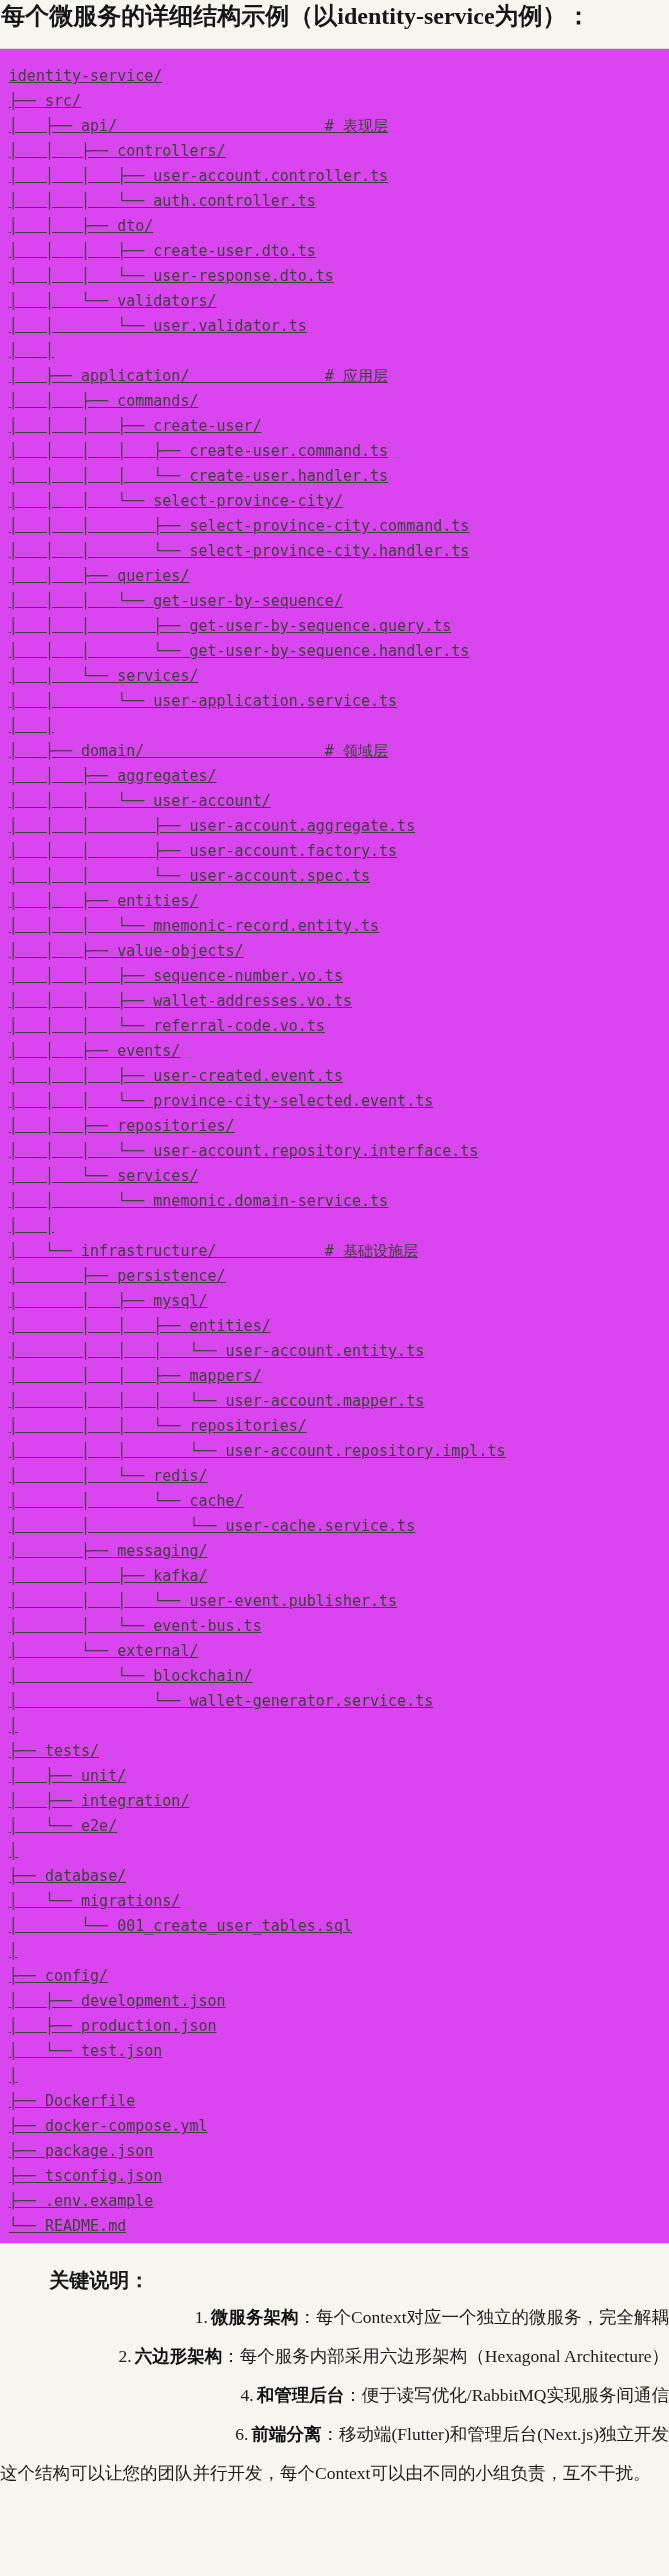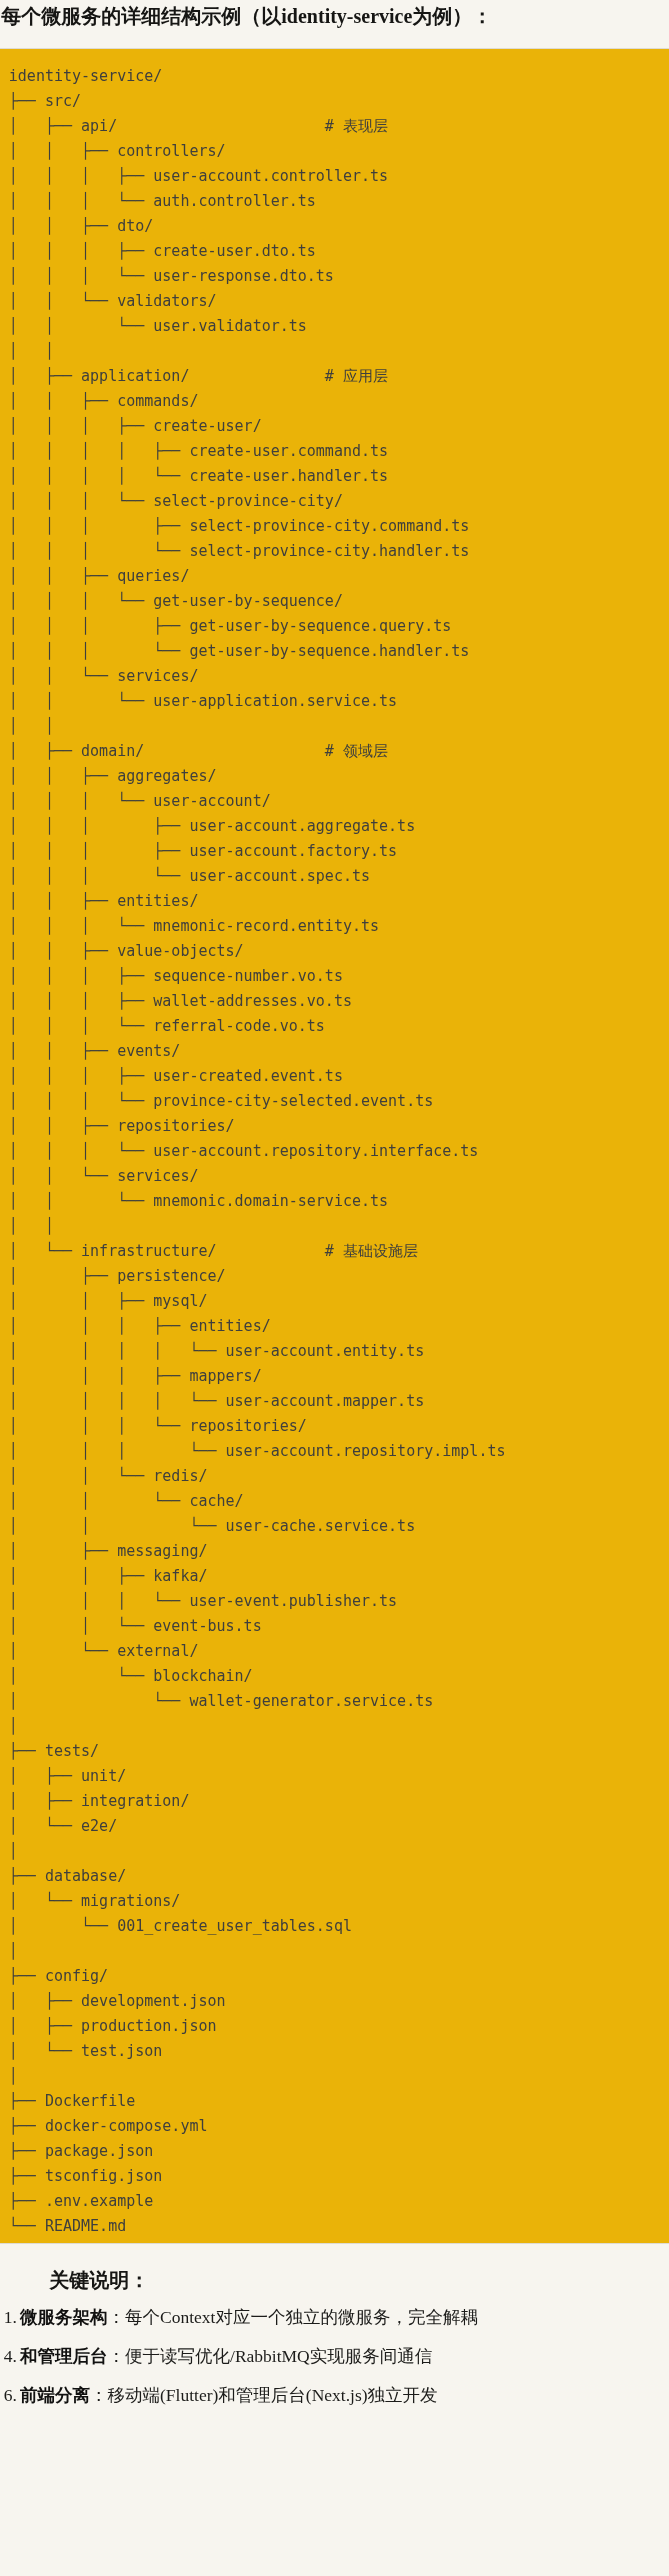--- a/index.html
+++ b/index.html
@@ -12,57 +12,59 @@
   }
   .page {
     width: 669px;
     height: 2576px;
     position: relative;
     font-family: "Liberation Serif", serif;
     color: #1c1c1a;
   }
   .doc-title {
     margin: 3.8px 0 0 1.3px;
-    font-size: 20px;
+    font-size: 24px;
     line-height: 25px;
     font-weight: bold;
     color: #161614;
     white-space: nowrap;
   }
   pre.tree {
     margin: 19.4px 0 0 0;
-    background: #eab308;
+    background: #d946ef;
     border-top: 1.3px solid #dedbd3;
     border-bottom: 1.3px solid #dedbd3;
     padding: 15px 10px 3.8px 8.8px;
     font-family: "DejaVu Sans Mono", monospace;
     font-size: 15px;
     line-height: 25px;
     color: #3f3f3d;
     white-space: pre;
     overflow: hidden;
+    text-decoration: underline;
   }
   .notes-heading {
     margin: 24px 0 0 1.3px;
     font-size: 20px;
     line-height: 25px;
     font-weight: bold;
     color: #161614;
     padding-left: 48px;
   }
   ol.notes-list {
     list-style: none;
     margin: 13.8px 0 0 3.8px;
     padding: 0;
   }
   ol.notes-list li {
     font-size: 17.5px;
     line-height: 21px;
     margin: 0 0 18px 0;
     white-space: nowrap;
+    text-align: right;
   }
   .note-num {
     display: inline-block;
     margin-right: 3.1px;
   }
   .note-term {
     font-weight: bold;
     color: #111110;
   }
   .note-sep { font-weight: normal; }
@@ -168,22 +170,26 @@
 ├── .env.example
 └── README.md</pre>
 
   <div class="notes-heading">关键说明：</div>
 
   <ol class="notes-list">
     <li>
       <span class="note-num">1.</span><span class="note-term">微服务架构</span><span class="note-sep">：</span><span class="note-desc">每个Context对应一个独立的微服务，完全解耦</span>
     </li>
     <li>
+      <span class="note-num">2.</span><span class="note-term">六边形架构</span><span class="note-sep">：</span><span class="note-desc">每个服务内部采用六边形架构（Hexagonal Architecture）</span>
+    </li>
+    <li>
       <span class="note-num">4.</span><span class="note-term">和管理后台</span><span class="note-sep">：</span><span class="note-desc">便于读写优化/RabbitMQ实现服务间通信</span>
     </li>
     <li>
       <span class="note-num">6.</span><span class="note-term">前端分离</span><span class="note-sep">：</span><span class="note-desc">移动端(Flutter)和管理后台(Next.js)独立开发</span>
     </li>
   </ol>
 
+  <p class="footer-note">这个结构可以让您的团队并行开发，每个Context可以由不同的小组负责，互不干扰。</p>
 
 </div>
 
 
 </body></html>

